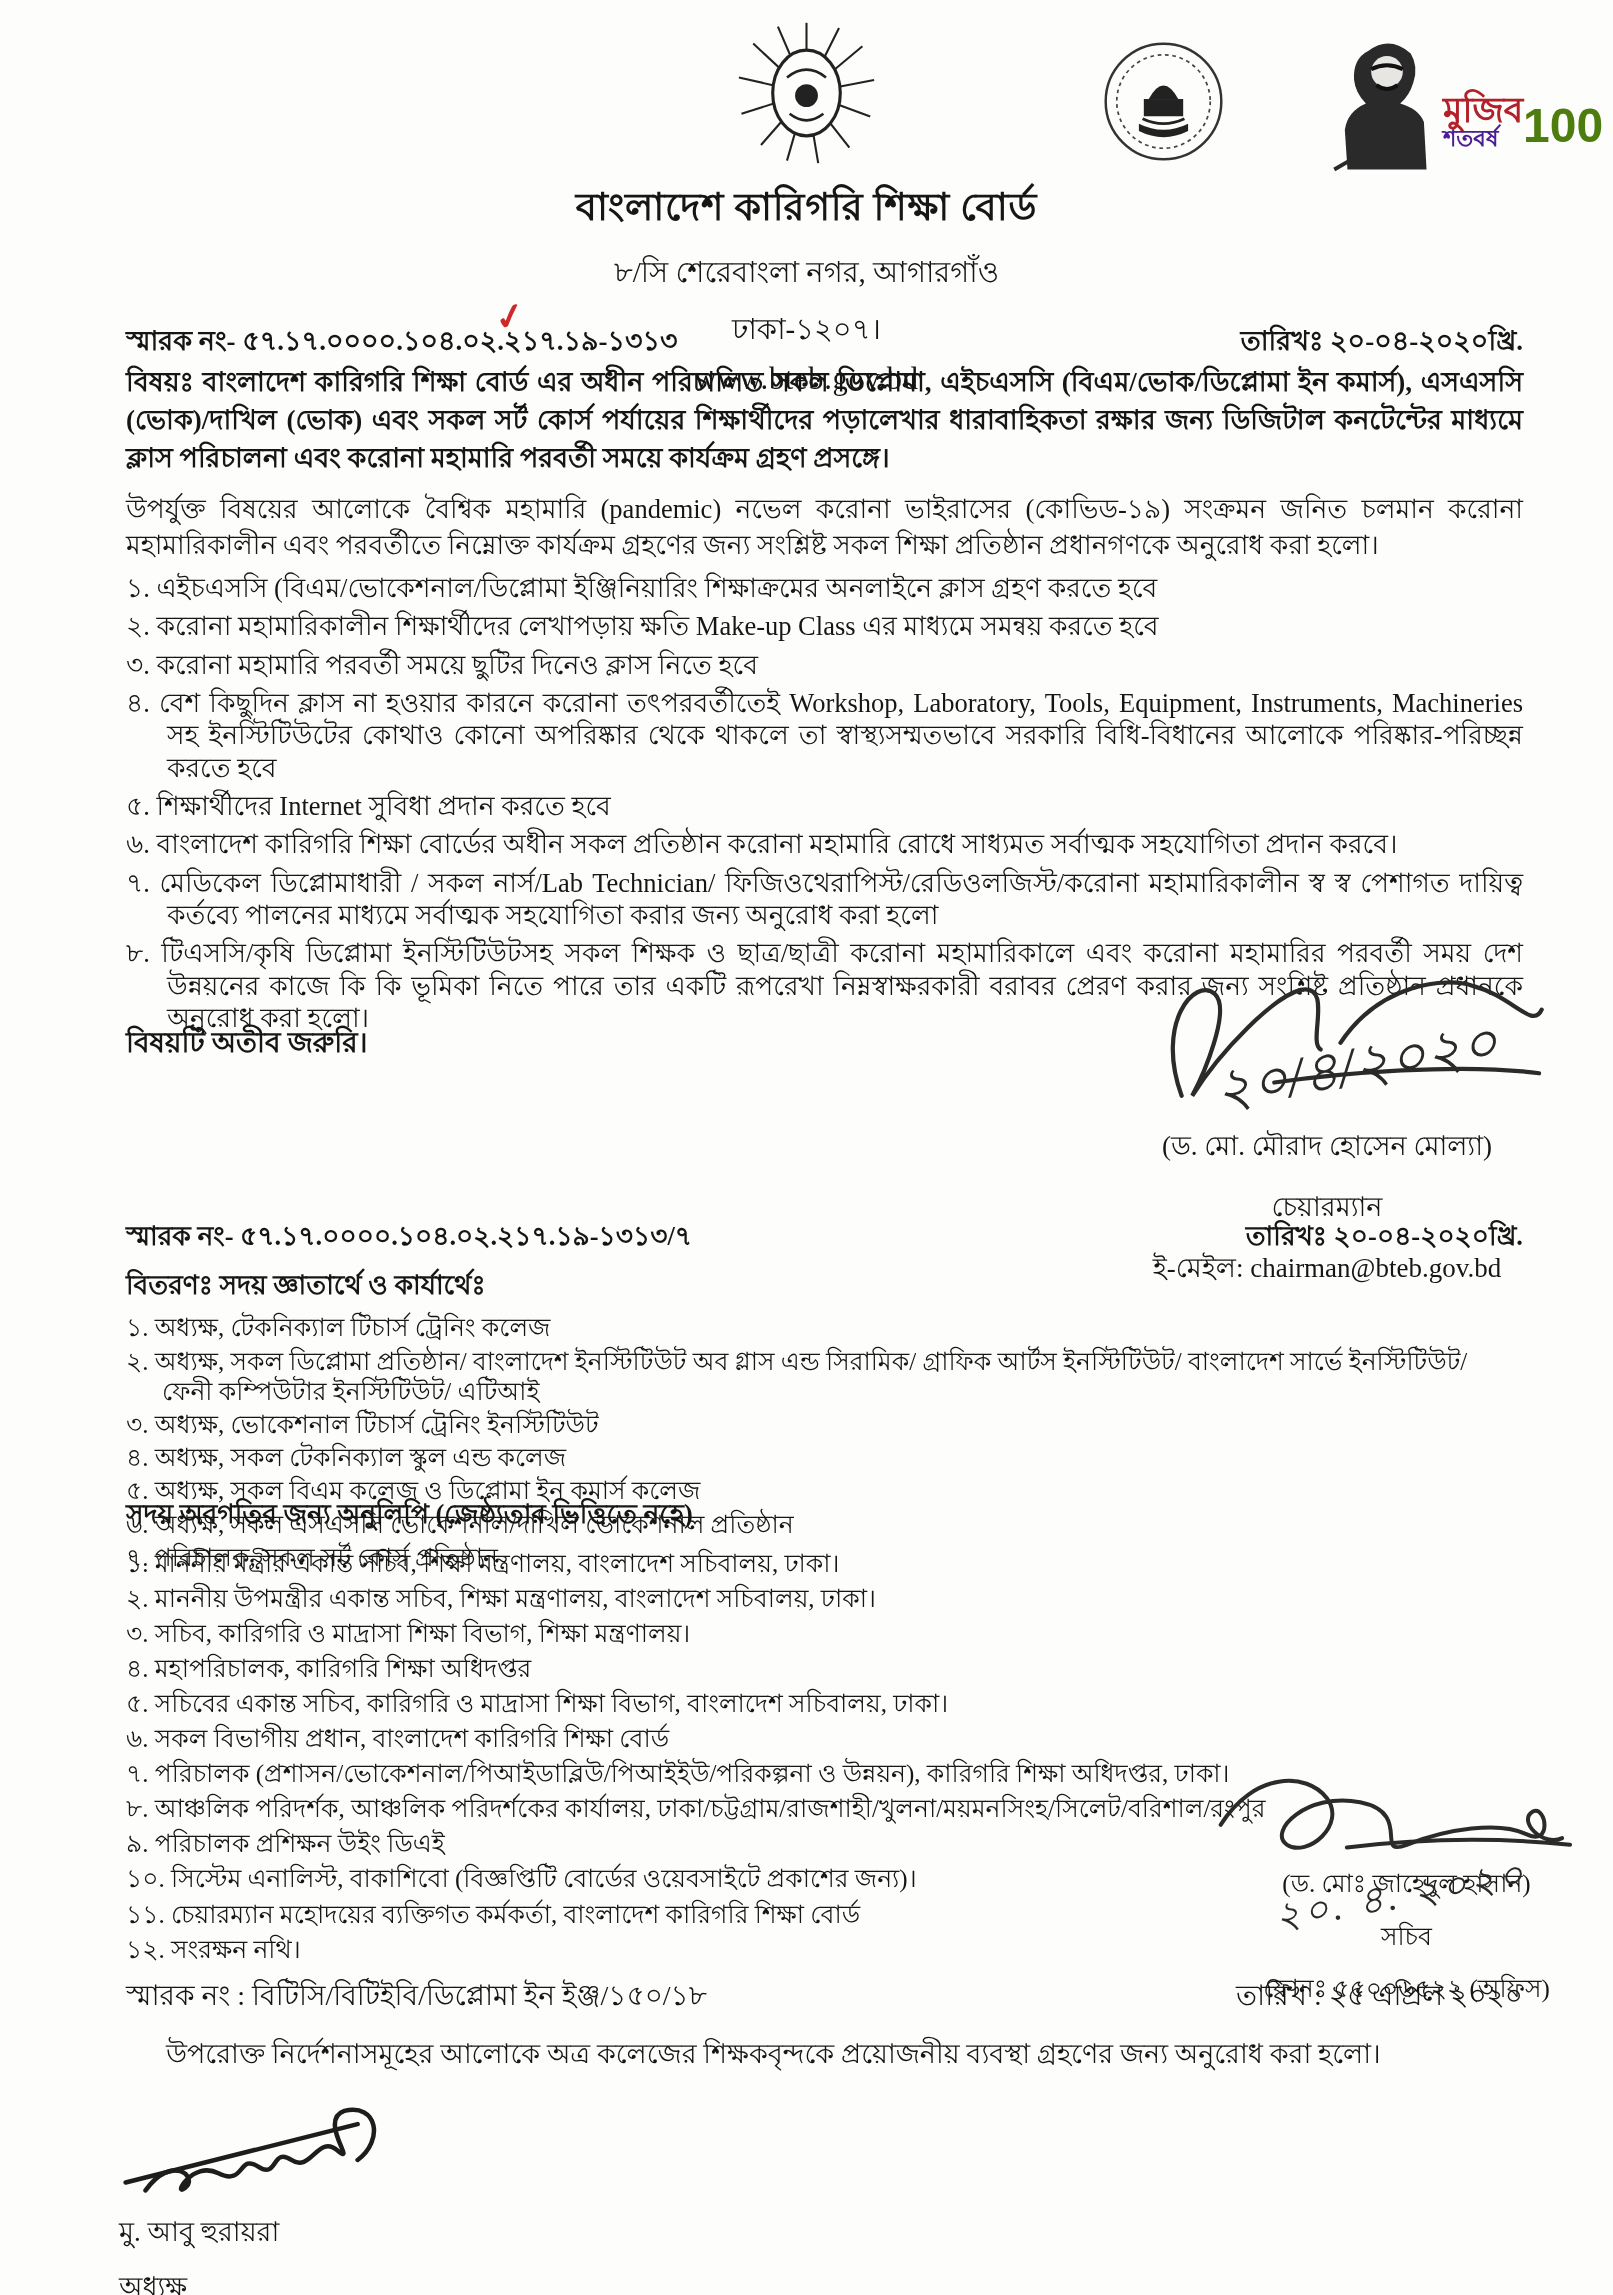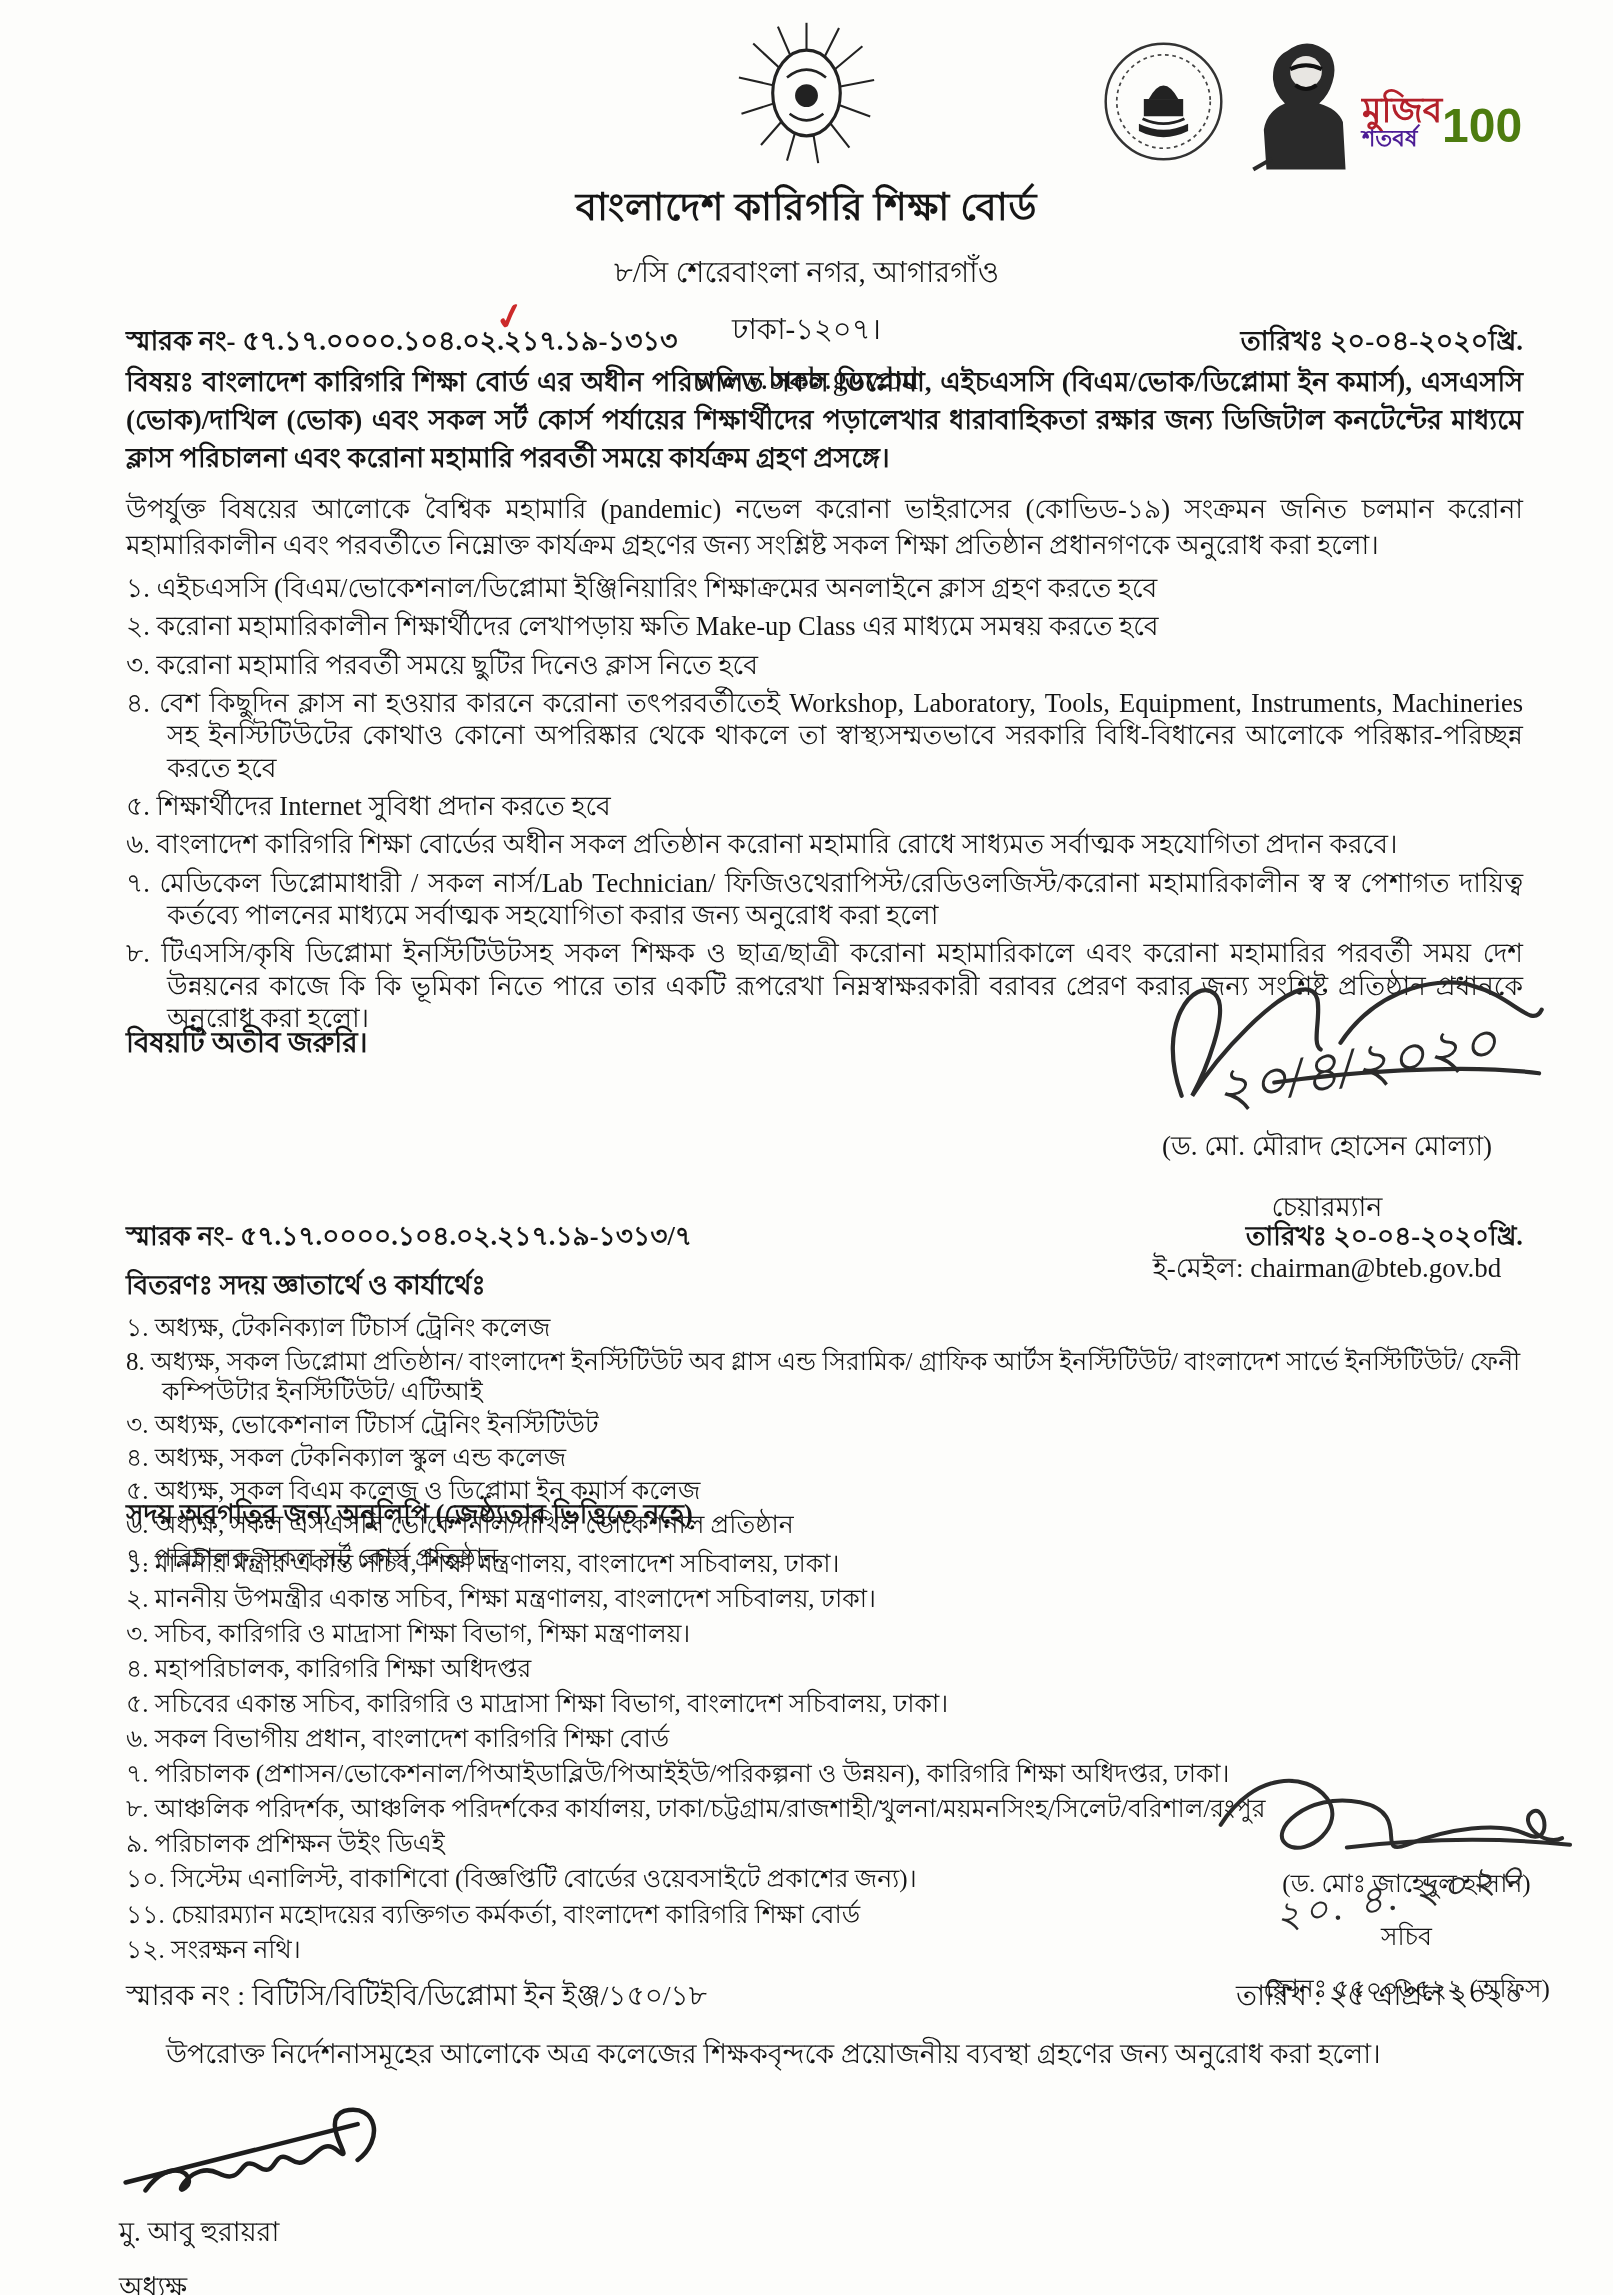--- a/index.html
+++ b/index.html
@@ -14,21 +14,21 @@
   .abs{position:absolute;}
   .just{text-align:justify;}
 
   
   .header-col{left:425px;top:20px;width:763px;text-align:center;}
   .org-name{font-size:38px;font-weight:bold;margin-top:9.3px;letter-spacing:0.7px;}
   .addr{font-size:29px;margin-top:8px;}
   .website{font-size:30.5px;margin-top:6.6px;letter-spacing:0.7px;}
 
   .seal-logo{left:1102px;top:40px;}
-  .mujib-logo{left:1248px;top:32px;width:226px;height:143px;}
+  .mujib-logo{left:1329px;top:32px;width:226px;height:143px;}
   .mujib-txt{position:absolute;left:114px;top:61px;line-height:1.0;}
   .mujib-l1{color:#b3202a;font-size:35px;font-weight:bold;}
   .mujib-l2{color:#4c1d95;font-size:22.6px;font-weight:bold;display:block;}
   .mujib-100{position:absolute;left:194px;top:66px;font-size:48px;font-weight:bold;color:#4d7c0f;font-family:"Liberation Sans",sans-serif;}
 
   
   .memo-row{left:126px;width:1397px;display:flex;justify-content:space-between;font-size:27px;font-weight:bold;align-items:center;}
   .red-tick{position:absolute;left:369px;top:-24px;color:#cc2a2a;font-size:36px;font-weight:bold;transform:rotate(-12deg);}
 
   
@@ -172,21 +172,21 @@
     <div class="line">ই-মেইল: chairman@bteb.gov.bd</div>
   </div>
 
   <div class="abs dist">
     <div style="display:flex;justify-content:space-between;font-size:26.5px;font-weight:bold;">
       <span>স্মারক নং- ৫৭.১৭.০০০০.১০৪.০২.২১৭.১৯-১৩১৩/৭</span>
       <span>তারিখঃ ২০-০৪-২০২০খ্রি.</span>
     </div>
     <div class="dist-head">বিতরণঃ সদয় জ্ঞাতার্থে ও কার্যার্থেঃ</div>
     <div class="dist-item">১. অধ্যক্ষ, টেকনিক্যাল টিচার্স ট্রেনিং কলেজ</div>
-    <div class="dist-item">8. অধ্যক্ষ, সকল ডিপ্লোমা প্রতিষ্ঠান/ বাংলাদেশ ইনস্টিটিউট অব গ্লাস এন্ড সিরামিক/ গ্রাফিক আর্টস ইনস্টিটিউট/ বাংলাদেশ সার্ভে ইনস্টিটিউট/ ফেনী কম্পিউটার ইনস্টিটিউট/ এটিআই</div>
+    <div class="dist-item">২. অধ্যক্ষ, সকল ডিপ্লোমা প্রতিষ্ঠান/ বাংলাদেশ ইনস্টিটিউট অব গ্লাস এন্ড সিরামিক/ গ্রাফিক আর্টস ইনস্টিটিউট/ বাংলাদেশ সার্ভে ইনস্টিটিউট/ ফেনী কম্পিউটার ইনস্টিটিউট/ এটিআই</div>
     <div class="dist-item">৩. অধ্যক্ষ, ভোকেশনাল টিচার্স ট্রেনিং ইনস্টিটিউট</div>
     <div class="dist-item">৪. অধ্যক্ষ, সকল টেকনিক্যাল স্কুল এন্ড কলেজ</div>
     <div class="dist-item">৫. অধ্যক্ষ, সকল বিএম কলেজ ও ডিপ্লোমা ইন কমার্স কলেজ</div>
     <div class="dist-item">৬. অধ্যক্ষ, সকল এসএসসি ভোকেশনাল/দাখিল ভোকেশনাল প্রতিষ্ঠান</div>
     <div class="dist-item">৭. পরিচালক, সকল সর্ট কোর্স প্রতিষ্ঠান</div>
   </div>
 
   <div class="abs copies">
     <div class="copies-head">সদয় অবগতির জন্য অনুলিপি (জেষ্ঠ্যতার ভিত্তিতে নহে)</div>
     <div class="copy-item">১. মাননীয় মন্ত্রীর একান্ত সচিব, শিক্ষা মন্ত্রণালয়, বাংলাদেশ সচিবালয়, ঢাকা।</div>

